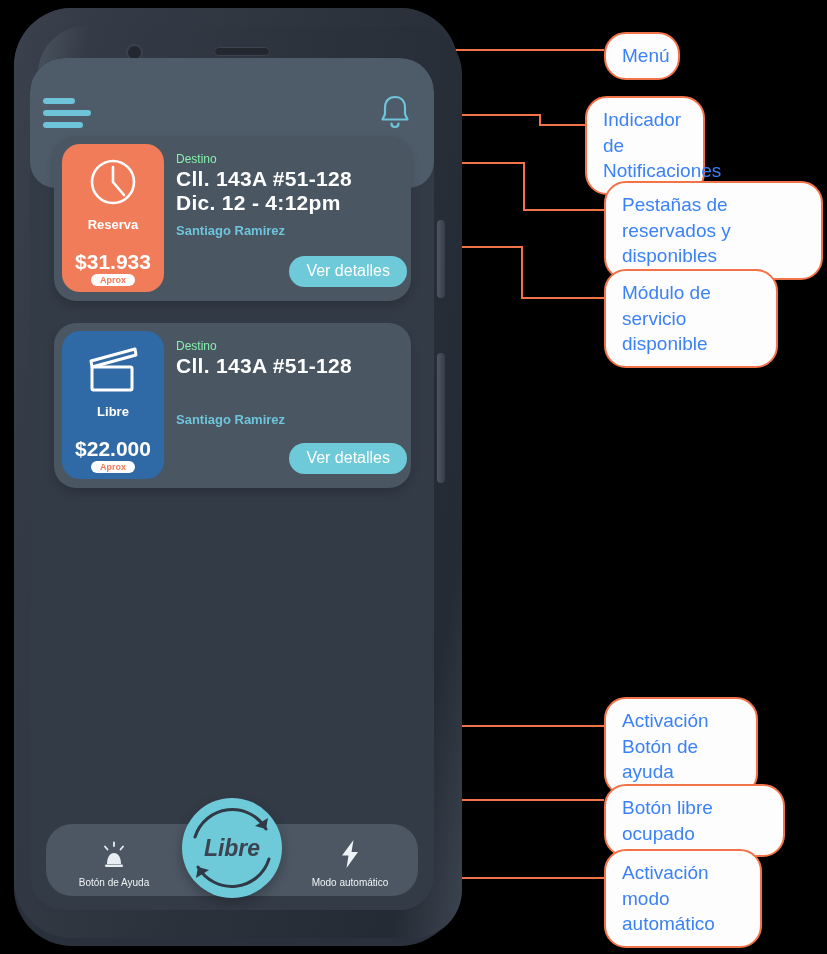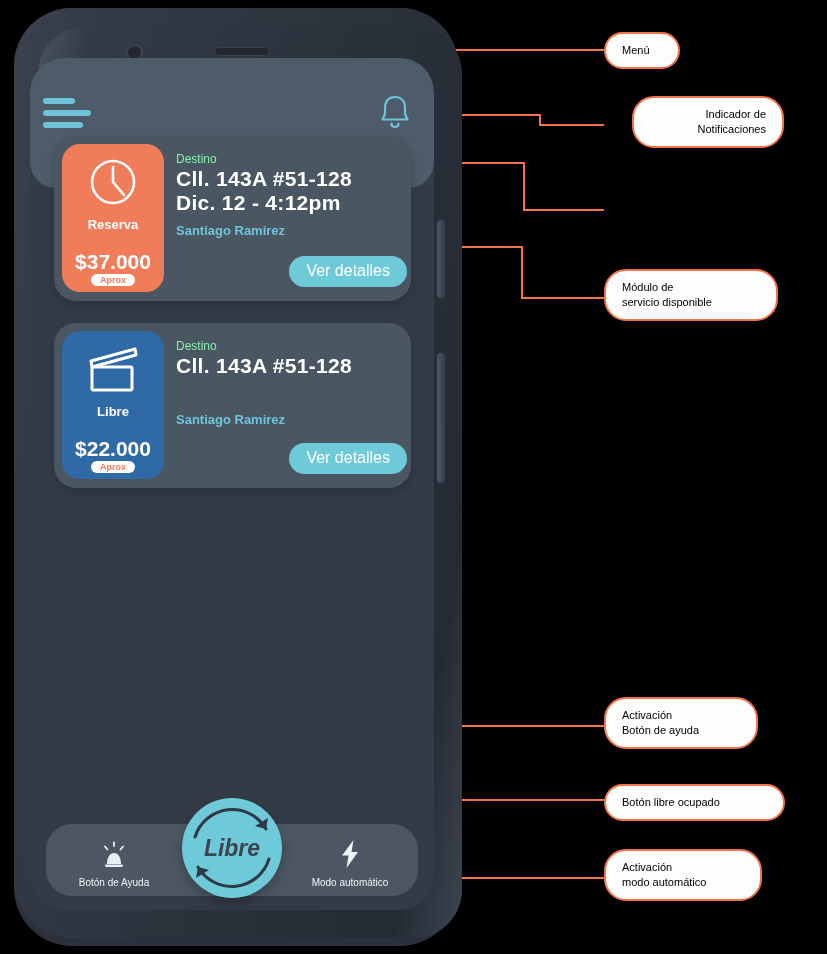--- a/index.html
+++ b/index.html
@@ -193,22 +193,22 @@
     position: relative; z-index: 2;
   }
   .libre-arrows { position: absolute; left: 0; top: 0; }
 
   
   .callout {
     position: absolute;
     background: #fdfdfd;
     border: 2px solid #f2734a;
     border-radius: 22px;
-    color: #000000;
-    font-size: 11px;
+    color: #3b82f6;
+    font-size: 19px;
     line-height: 1.35;
     padding: 9px 16px;
     white-space: pre-line;
   }
   svg.leaders { position: absolute; left: 0; top: 0; pointer-events: none; }
 </style>
 </head>
 <body>
 
 <div id="root">
@@ -287,21 +287,21 @@
 
     <div class="card c1">
       <div class="tile reserva">
         <div class="tile-icon">
           <svg width="54" height="54" viewBox="0 0 54 54" fill="none" stroke="#fff" stroke-width="2.6" stroke-linecap="round">
             <circle cx="27" cy="27" r="21"></circle>
             <path d="M27 12 L27 27 L38 40"></path>
           </svg>
         </div>
         <div class="tile-label">Reserva</div>
-        <div class="tile-price">$37.000</div>
+        <div class="tile-price">$31.933</div>
         <div class="aprox orange">Aprox</div>
       </div>
       <div class="card-info">
         <div class="dest-label">Destino</div>
         <div class="dest-value">Cll. 143A #51-128</div>
         <div class="dest-time">Dic. 12 - 4:12pm</div>
         <div class="client-name">Santiago Ramirez</div>
       </div>
       <button class="btn-detail">Ver detalles</button>
     </div>
@@ -356,22 +356,24 @@
         </g>
         <path d="M84 31 L86 20 L73 28 Z" fill="#2f3a46"></path>
         <path d="M16 69 L14 80 L27 72 Z" fill="#2f3a46"></path>
       </svg>
       <span class="libre-txt">Libre</span>
     </button>
 
   </div>
 
   <div class="callout" style="left:604px; top:32px;  width:76px;">Menú</div>
-  <div class="callout" style="left:632px; top:96px;  width:152px;text-align:right;">Indicador de
+  <div class="callout" style="left:585px; top:96px;  width:120px;">Indicador de
 Notificaciones</div>
+  <div class="callout" style="left:604px; top:181px; width:219px;">Pestañas de
+reservados y disponibles</div>
   <div class="callout" style="left:604px; top:269px; width:174px;">Módulo de
 servicio disponible</div>
   <div class="callout" style="left:604px; top:697px; width:154px;">Activación
 Botón de ayuda</div>
   <div class="callout" style="left:604px; top:784px; width:181px;">Botón libre ocupado</div>
   <div class="callout" style="left:604px; top:849px; width:158px;">Activación
 modo automático</div>
 
 </div>
 

